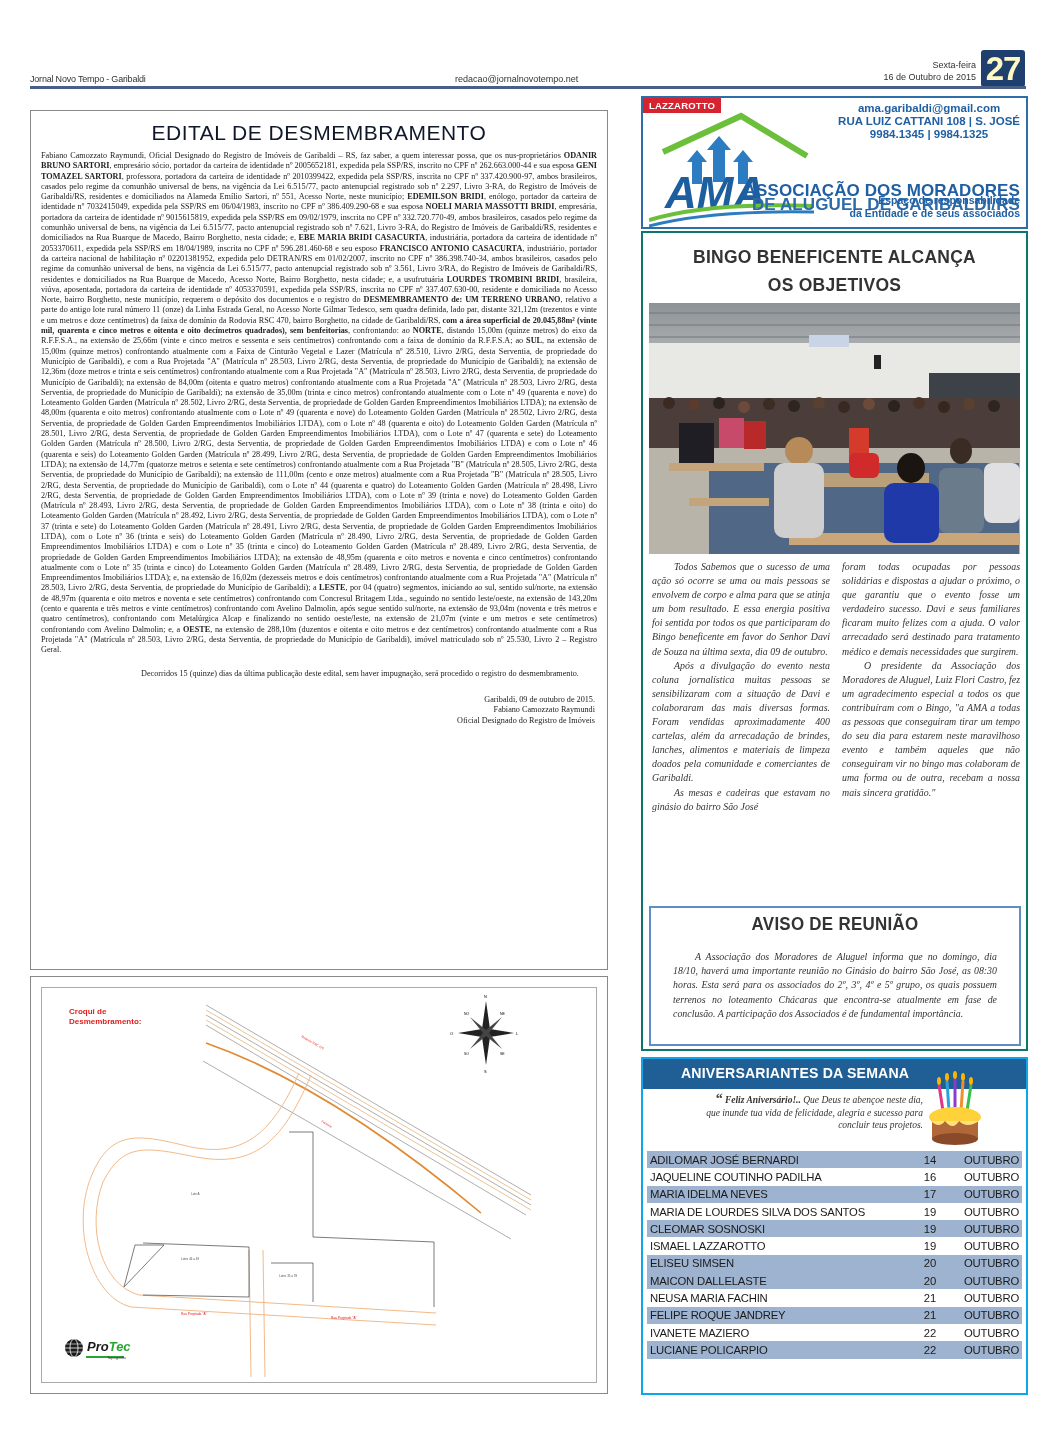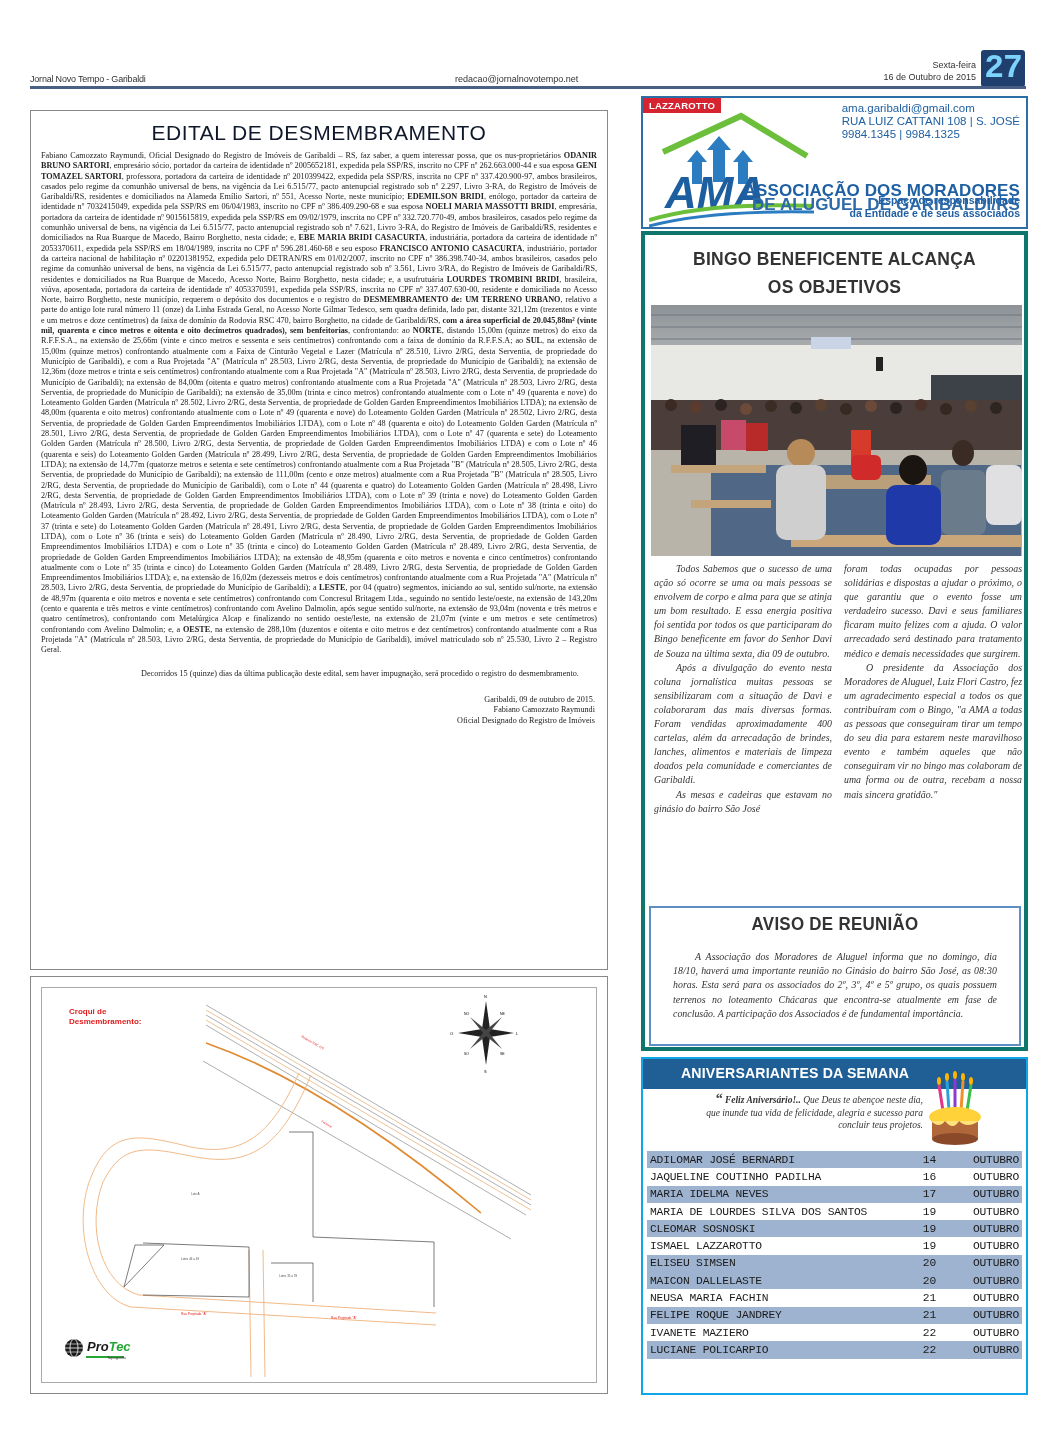--- a/index.html
+++ b/index.html
@@ -2,21 +2,21 @@
 <html><head>
 <meta charset="utf-8">
 <style>
   html, body { margin: 0; padding: 0; background: #ffffff; }
   body { width: 1058px; height: 1443px; position: relative; overflow: hidden; font-family: "Liberation Sans", sans-serif; color: #222; }
 
   
   .hdr-left { position: absolute; left: 30px; top: 74px; font-size: 9px; color: #333; letter-spacing: -0.2px; }
   .hdr-mid { position: absolute; left: 455px; top: 74px; font-size: 9px; color: #333; }
   .hdr-right { position: absolute; right: 82px; top: 55px; text-align: right; font-size: 9px; color: #333; line-height: 20px; }
-  .page-num { position: absolute; left: 981px; top: 50px; width: 44px; height: 37px; background: #1f3f6e; color: #7dd3fc; font-weight: bold; font-size: 33px; line-height: 37px; text-align: center; border-radius: 3px; font-family: Liberation Mono, monospace; letter-spacing: -1px; }
+  .page-num { position: absolute; left: 981px; top: 50px; width: 44px; height: 37px; background: #1f3f6e; color: #fef9c3; font-weight: bold; font-size: 33px; line-height: 37px; text-align: center; border-radius: 3px; font-family: Liberation Sans, sans-serif; letter-spacing: -1px; }
   .hdr-rule { position: absolute; left: 30px; top: 86px; width: 996px; height: 3px; background: #4a5f86; }
 
   
   .edital { position: absolute; left: 30px; top: 110px; width: 578px; height: 860px; border: 1px solid #888; box-sizing: border-box; padding: 8px 10px 0 10px; background: #fff; }
   .edital h1 { margin: 2px 0 6px 0; text-align: center; font-size: 21px; font-weight: normal; letter-spacing: 0.5px; color: #0f172a; }
   .edital-body { font-family: "Liberation Serif", serif; font-size: 8.2px; line-height: 10.3px; text-align: justify; color: #222; }
   .edital-body b { font-weight: bold; }
   .edital-body p { margin: 0; }
   .edital-closing { font-family: "Liberation Serif", serif; font-size: 8.2px; line-height: 10.3px; margin-top: 13px; text-align: justify; }
   .edital-closing .ind { display: inline-block; width: 100px; }
@@ -25,47 +25,47 @@
   .croqui-frame { position: absolute; left: 30px; top: 976px; width: 578px; height: 418px; border: 1px solid #888; box-sizing: border-box; background: #fff; }
   .croqui-inner { position: absolute; left: 10px; top: 10px; right: 10px; bottom: 10px; border: 1px solid #aaa; }
   .croqui-title { position: absolute; left: 38px; top: 30px; color: #e21c1c; font-size: 8px; font-weight: bold; line-height: 10px; }
   .croqui-svg { position: absolute; left: 0; top: 0; }
   .protec { position: absolute; left: 28px; top: 362px; font-size: 13px; font-weight: bold; color: #1a1a1a; font-style: italic; }
   .protec span.tec { color: #27a634; }
   .protec-sub { position: absolute; left: 60px; top: 378px; font-size: 4px; color: #333; }
   .ama-header { position: absolute; left: 641px; top: 96px; width: 387px; height: 133px; border: 2px solid #2c6ea5; box-sizing: border-box; background: #fff; overflow: hidden; }
   .tag-informativo { position: absolute; left: 0; top: 0; background: #d5232f; color: #fff; font-weight: bold; font-size: 9.5px; padding: 2px 6px; letter-spacing: 0.2px; }
   .ama-logo { position: absolute; left: 6px; top: 14px; width: 170px; height: 115px; }
-  .ama-contact { position: absolute; right: 6px; top: 4px; text-align: left; color: #1f5fa3; font-weight: normal; font-size: 11.5px; line-height: 13px; }
+  .ama-contact { position: absolute; right: 6px; top: 4px; text-align: center; color: #1f5fa3; font-weight: bold; font-size: 11.5px; line-height: 13px; }
   .ama-org { position: absolute; right: 6px; top: 58px; text-align: right; color: #1f5fa3; font-weight: bold; font-size: 17px; line-height: 14px; letter-spacing: 0.1px; margin-top: 28px; }
   .ama-org .l2 { color: #2d6aa8; }
   .ama-space { position: absolute; right: 6px; top: 96px; text-align: right; color: #1f5fa3; font-weight: bold; font-size: 10.5px; line-height: 13px; }
 
-  .bingo-box { position: absolute; left: 641px; top: 231px; width: 387px; height: 820px; border: 4px solid #0f766e; box-sizing: border-box; background: #fff; }
+  .bingo-box { position: absolute; left: 641px; top: 231px; width: 387px; height: 820px; border: 2px solid #0f766e; box-sizing: border-box; background: #fff; }
   .bingo-title { position: absolute; left: 0; right: 0; top: 10px; text-align: center; font-weight: bold; font-size: 19px; line-height: 28px; color: #333; letter-spacing: 0.3px; font-family: "Liberation Sans", sans-serif; transform: scaleX(0.92); }
   .bingo-photo { position: absolute; left: 6px; top: 70px; width: 371px; height: 251px; overflow: hidden; }
   .bingo-text { position: absolute; top: 327px; font-family: "Liberation Serif", serif; font-style: italic; font-size: 9.9px; line-height: 14.1px; color: #333; text-align: justify; width: 178px; }
   .bingo-text p { margin: 0; text-indent: 22px; }
   .bingo-text.c1 { left: 9px; }
   .bingo-text.c2 { left: 199px; }
 
   .aviso-box { position: absolute; left: 649px; top: 906px; width: 372px; height: 140px; border: 2px solid #5e8fc4; box-sizing: border-box; background: #fff; }
   .aviso-title { text-align: center; font-weight: bold; font-size: 18px; color: #333; margin-top: 6px; letter-spacing: 0.3px; transform: scaleX(0.94); }
   .aviso-text { font-family: "Liberation Serif", serif; font-style: italic; font-size: 9.9px; line-height: 14.2px; color: #333; text-align: justify; padding: 3px 10px 0 10px; }
   .aviso-text p { margin: 12px; text-indent: 22px; }
 
   .aniv-box { position: absolute; left: 641px; top: 1057px; width: 387px; height: 338px; border: 2px solid #0ea5e9; box-sizing: border-box; background: #fff; }
   .aniv-head { position: absolute; left: 0; right: 0; top: 0; height: 30px; background: #1f5f96; }
   .aniv-title { position: absolute; left: 38px; top: 5px; color: #fff; font-weight: bold; font-size: 15px; letter-spacing: 0.2px; transform: scaleX(0.94); transform-origin: left; }
   .aniv-quote { position: absolute; left: 60px; top: 33px; width: 220px; font-family: "Liberation Serif", serif; font-style: italic; font-size: 9.5px; line-height: 12.5px; color: #333; text-align: right; }
   .aniv-quote .qm { font-size: 15px; font-weight: bold; color: #444; }
   .aniv-quote b { font-weight: bold; }
   .cake { position: absolute; left: 282px; top: 12px; width: 60px; height: 80px; }
   .aniv-table { position: absolute; left: 4px; top: 92px; width: 375px; border-collapse: collapse; }
-  .aniv-table td { font-size: 11.3px; height: 17.3px; padding: 0 3px; color: #1b1b1b; white-space: nowrap; font-family: Liberation Mono, monospace; letter-spacing: -0.2px; }
+  .aniv-table td { font-size: 11.3px; height: 17.3px; padding: 0 3px; color: #1b1b1b; white-space: nowrap; font-family: Liberation Sans, sans-serif; letter-spacing: -0.2px; }
   .aniv-table tr.alt td { background: #9eb3d0; }
   .aniv-table td.day { text-align: right; width: 40px; padding-right: 20px; }
   .aniv-table td.mon { text-align: right; width: 60px; }
 </style>
 </head>
 <body>
 
 <div class="hdr-left">Jornal Novo Tempo - Garibaldi</div>
 <div class="hdr-mid">redacao@jornalnovotempo.net</div>
 <div class="hdr-right">

